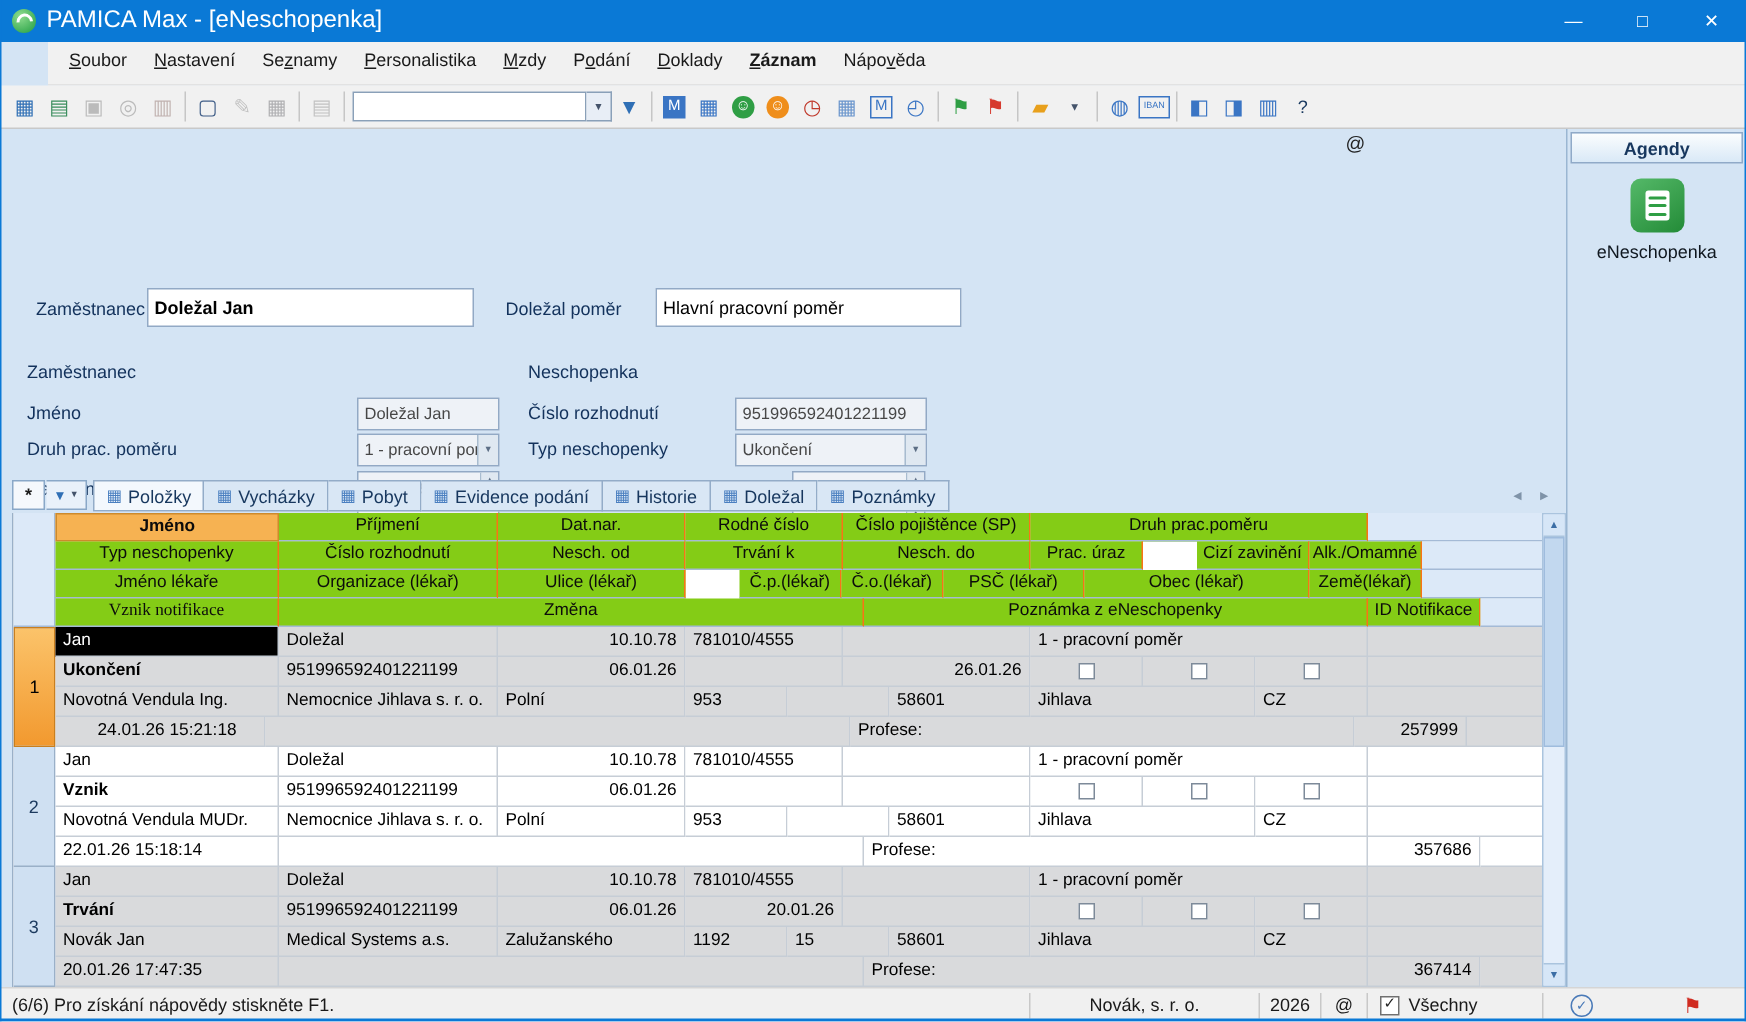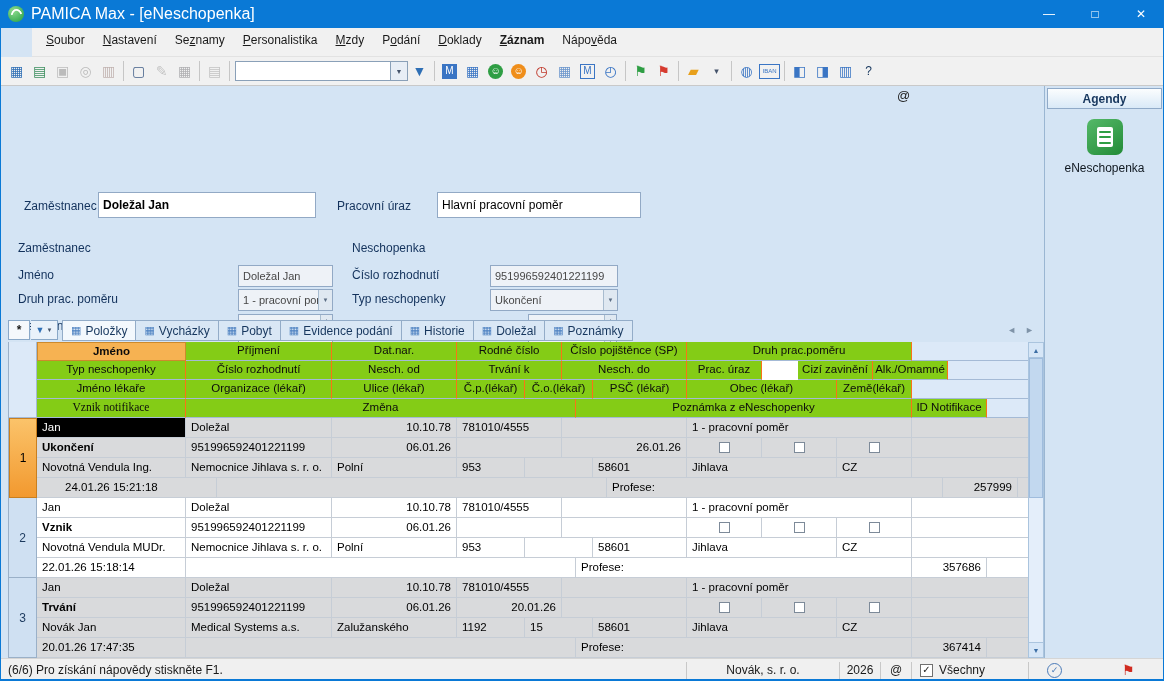--- a/index.html
+++ b/index.html
@@ -238,21 +238,21 @@
     </div>
 
   <div class="form-area">
     <span class="at-sign">@</span>
 
     <span class="flabel" style="left:24px;top:113px">Zaměstnanec</span>
     <div class="field white bold" style="left:98px;top:106px;width:218px">
         <span>Doležal Jan</span>
       </div>
 
-    <span class="flabel" style="left:337px;top:113px">Pracovní úraz</span>
+    <span class="flabel" style="left:337px;top:113px">Doležal poměr</span>
     <div class="field white" style="left:437px;top:106px;width:204px">
         <span>Hlavní pracovní poměr</span>
       </div>
 
     <span class="flabel" style="left:18px;top:155px">Zaměstnanec</span>
     <span class="flabel" style="left:352px;top:155px">Neschopenka</span>
 
     <span class="flabel" style="left:18px;top:182px">Jméno</span>
     <div class="field" style="left:238px;top:179px;width:95px">
         <span>Doležal Jan</span>
@@ -385,21 +385,21 @@
             <div class="hcell" style="width: 125px;">Nesch. do</div>
             <div class="hcell" style="width: 75px;">Prac. úraz</div>
             <div class="hcell" style="width: 75px; margin-left: 36px;">Cizí zavinění</div>
             <div class="hcell" style="width: 75px;">Alk./Omamné</div>
             <div class="hfill"></div>
           </div>
           <div class="hrow">
             <div class="hcell" style="width: 149px;">Jméno lékaře</div>
             <div class="hcell" style="width: 146px;">Organizace (lékař)</div>
             <div class="hcell" style="width: 125px;">Ulice (lékař)</div>
-            <div class="hcell" style="width: 68px;">Č.p.(lékař)</div>
+            <div class="hcell" style="width: 68px; margin-left: 36px;">Č.p.(lékař)</div>
             <div class="hcell" style="width: 68px;">Č.o.(lékař)</div>
             <div class="hcell" style="width: 94px;">PSČ (lékař)</div>
             <div class="hcell" style="width: 150px;">Obec (lékař)</div>
             <div class="hcell" style="width: 75px;">Země(lékař)</div>
             <div class="hfill"></div>
           </div>
           <div class="hrow">
             <div class="hcell" style="width: 149px; font-family: Liberation Serif, serif;">Vznik notifikace</div>
             <div class="hcell" style="width: 390px;">Změna</div>
             <div class="hcell" style="width: 336px;">Poznámka z eNeschopenky</div>
@@ -442,21 +442,21 @@
             <div class="dcell" style="width: 146px;">Nemocnice Jihlava s. r. o.</div>
             <div class="dcell" style="width: 125px;">Polní</div>
             <div class="dcell" style="width: 68px;">953</div>
             <div class="dcell" style="width: 68px;"></div>
             <div class="dcell" style="width: 94px;">58601</div>
             <div class="dcell" style="width: 150px;">Jihlava</div>
             <div class="dcell" style="width: 75px;">CZ</div>
             <div class="dfill"></div>
           </div>
           <div class="drow">
-            <div class="dcell" style="width: 180px; padding-left: 28px;">24.01.26 15:21:18</div>
+            <div class="dcell" style="width: 140px; padding-left: 28px;">24.01.26 15:21:18</div>
             <div class="dcell" style="width: 390px;"></div>
             <div class="dcell" style="width: 336px;">Profese:</div>
             <div class="dcell ar" style="width: 75px;">257999</div>
             <div class="dfill"></div>
           </div>
         </div>
       </div>
       <div class="record zwhite">
         <div class="numcell" style="width: 28px;">2</div>
         <div class="rows">

